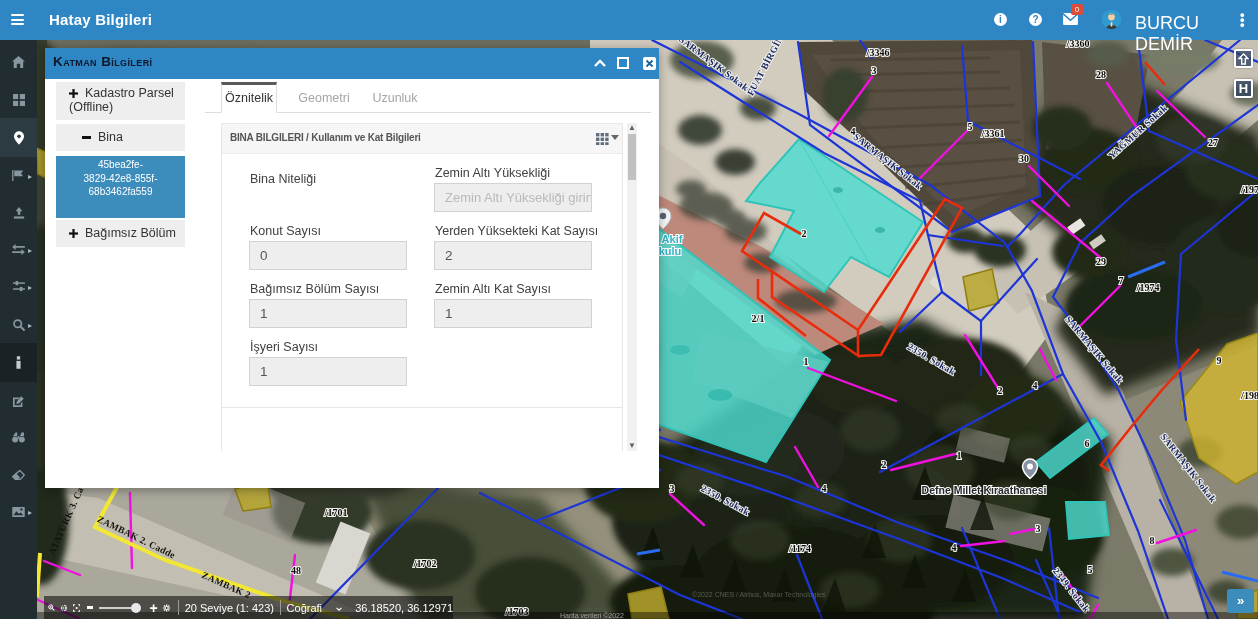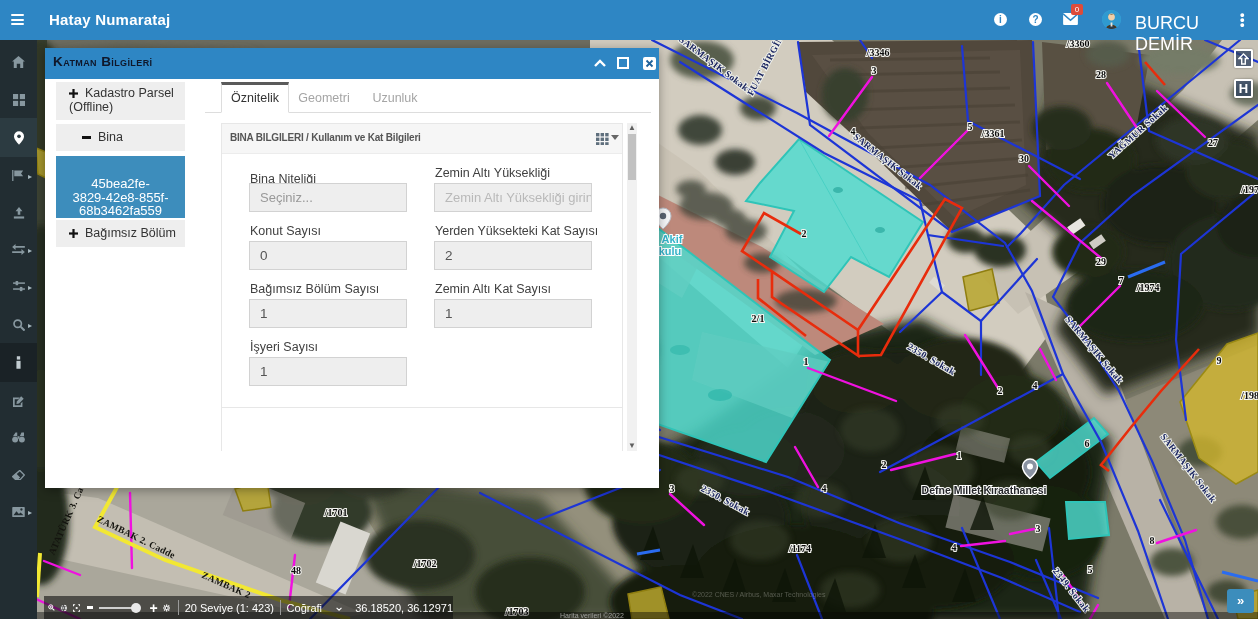--- a/index.html
+++ b/index.html
@@ -347,21 +347,21 @@
 <rect x="37" y="612" width="1221" height="7" fill="#000" opacity="0.42"></rect>
 <text x="560" y="618" font-family="Liberation Sans, sans-serif" font-size="7px" fill="#c5c5c5" opacity="0.75">Harita verileri ©2022</text>
 </svg>
 
   <div id="nav">
     <div id="burger">
         <i></i>
         <i></i>
         <i></i>
       </div>
-    <div id="navtitle">Hatay Numarataj</div>
+    <div id="navtitle">Hatay Bilgileri</div>
     <div class="nv-circ" style="left:994px;">i</div>
     <div class="nv-circ" style="left:1029px;">?</div>
     <svg id="nv-env" viewBox="0 0 16 13">
         <rect x="0" y="0" width="16" height="13" rx="1" fill="#fff"></rect>
         <path d="M0 1 L8 8 L16 1" stroke="#2e86c4" stroke-width="1.6" fill="none"></path>
       </svg>
     <div id="nv-badge">0</div>
     <div id="nv-ava"><svg width="19" height="19" viewBox="0 0 19 19">
           <circle cx="9.5" cy="9.5" r="9.5" fill="#2f9ad0"></circle>
           <circle cx="9.5" cy="7" r="3.4" fill="#f1d0a8"></circle>
@@ -483,30 +483,30 @@
         </svg>
     </div>
 
     <div class="titem" style="top:34px;height:38px;padding:4px 0 12px 13px;"><svg width="9" height="9" viewBox="0 0 9 9" style="vertical-align:-1px;">
           <g fill="#111">
             <rect x="3.4" width="2.2" height="9"></rect>
             <rect y="3.4" width="9" height="2.2"></rect>
           </g>
         </svg>&nbsp; Kadastro Parsel<br>(Offline)</div>
     <div class="titem" style="top:76px;height:27px;line-height:26px;padding-left:26px;"><span style="display:inline-block;width:9px;height:3px;background:#111;vertical-align:2px;"></span>&nbsp; Bina</div>
-    <div class="titem" style="top:108px;height:62px;background:#3d8dbc;color:#fff;text-align:center;padding-top:21px;line-height:13.5px;font-size:13px;">45bea2fe-<br>3829-42e8-855f-<br>68b3462fa559</div>
+    <div class="titem" style="top:108px;height:62px;background:#3d8dbc;color:#fff;text-align:center;padding-top:2px;line-height:13.5px;font-size:10px;">45bea2fe-<br>3829-42e8-855f-<br>68b3462fa559</div>
     <div class="titem" style="top:172px;height:27px;line-height:26px;padding-left:13px;"><svg width="9" height="9" viewBox="0 0 9 9" style="vertical-align:-1px;">
           <g fill="#111">
             <rect x="3.4" width="2.2" height="9"></rect>
             <rect y="3.4" width="9" height="2.2"></rect>
           </g>
         </svg>&nbsp; Bağımsız Bölüm</div>
 
     <div id="tabbar">
-      <div class="tab" style="left:16px;width:68px;color:#333;background:#fff;border:1px solid #ddd;border-bottom:1px solid #fff;border-top:3px solid #5a5a5a;padding-top:6px;">Öznitelik</div>
+      <div class="tab" style="left:16px;width:56px;color:#333;background:#fff;border:1px solid #ddd;border-bottom:1px solid #fff;border-top:3px solid #5a5a5a;padding-top:6px;">Öznitelik</div>
       <div class="tab" style="left:88px;width:62px;color:#a5a5a5;">Geometri</div>
       <div class="tab" style="left:161px;width:58px;color:#a5a5a5;">Uzunluk</div>
     </div>
 
     <div id="panel">
       <div id="phead">
         <div id="ptitle">BINA BILGILERI / Kullanım ve Kat Bilgileri</div>
         <svg style="position:absolute;right:13px;top:9px;" width="13" height="12" viewBox="0 0 13 12">
             <g fill="#5f6f7d">
               <rect x="0" y="0" width="3.4" height="3.4"></rect>
@@ -517,21 +517,20 @@
               <rect x="9.2" y="4.6" width="3.4" height="3.4"></rect>
               <rect x="0" y="9.2" width="3.4" height="3.4"></rect>
               <rect x="4.6" y="9.2" width="3.4" height="3.4"></rect>
               <rect x="9.2" y="9.2" width="3.4" height="3.4"></rect>
             </g>
           </svg>
         <div style="position:absolute;right:3px;top:11px;width:0;height:0;border-left:4px solid transparent;border-right:4px solid transparent;border-top:5px solid #666;"></div>
       </div>
       <div class="flabel" style="left:28px;top:48px;">Bina Niteliği</div>
       <div class="flabel" style="left:213px;top:42px;">Zemin Altı Yüksekliği</div>
-      <div class="finput" style="left:27px;top:59px;color:#999;font-size:13px;">Seçiniz...</div>
       <div class="finput" style="left:212px;top:59px;color:#b9b9b9;font-size:13px;">Zemin Altı Yüksekliği girini</div>
       <div class="flabel" style="left:28px;top:100px;">Konut Sayısı</div>
       <div class="flabel" style="left:213px;top:100px;">Yerden Yüksekteki Kat Sayısı</div>
       <div class="finput" style="left:27px;top:117px;">0</div>
       <div class="finput" style="left:212px;top:117px;">2</div>
       <div class="flabel" style="left:28px;top:158px;">Bağımsız Bölüm Sayısı</div>
       <div class="flabel" style="left:213px;top:158px;">Zemin Altı Kat Sayısı</div>
       <div class="finput" style="left:27px;top:175px;">1</div>
       <div class="finput" style="left:212px;top:175px;">1</div>
       <div class="flabel" style="left:28px;top:216px;">İşyeri Sayısı</div>

